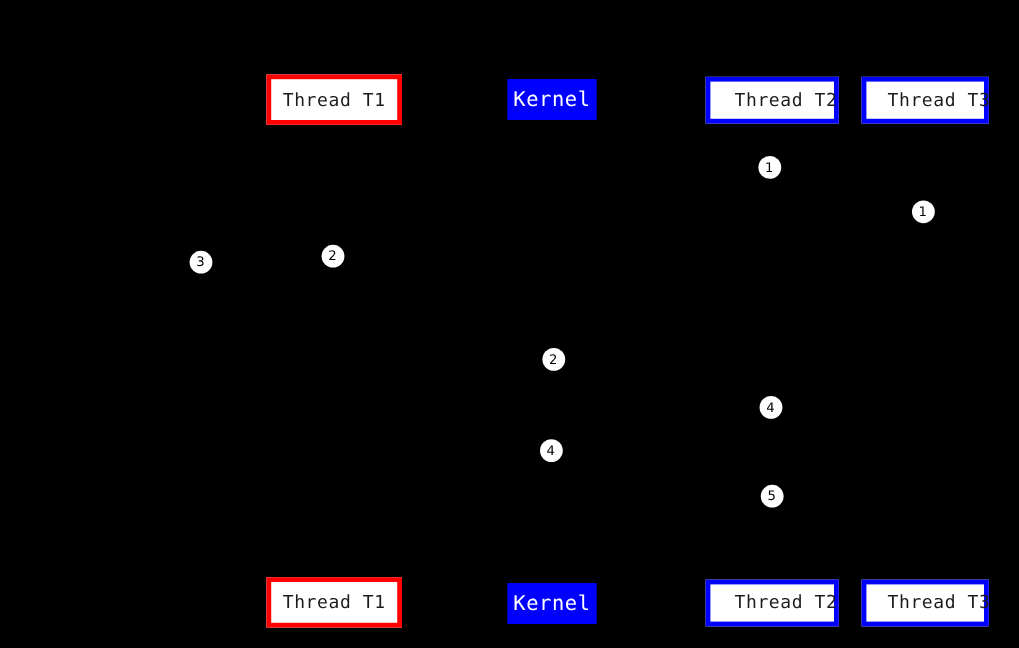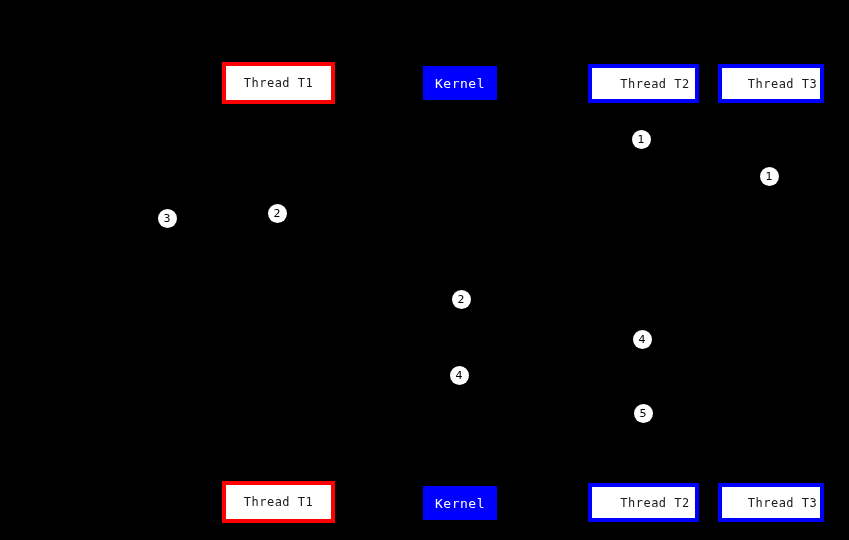--- a/index.html
+++ b/index.html
@@ -30,31 +30,31 @@
   .participant .plabel {
     display: block;
     line-height: 1;
   }
 
   
   .participant.boxed {
     background: #FFFFFF;
     border-style: solid;
     border-width: 4px;
-    font-size: 12px;
+    font-size: 15px;
     color: #1b1b1b;
   }
   .participant.border-red   { border-color: #FF0000; }
   .participant.border-blue  { border-color: #0000FF; padding-left: 23px; }
 
   
   .participant.filled {
     background: #0000FF;
     border: 1px solid #0000FF;
-    font-size: 13px;
+    font-size: 17px;
     color: #FFFFFF;
   }
 
   
   .lifeline {
     position: absolute;
     width: 1px;
     background: #000000;
   }
   .lifeline-nub {

